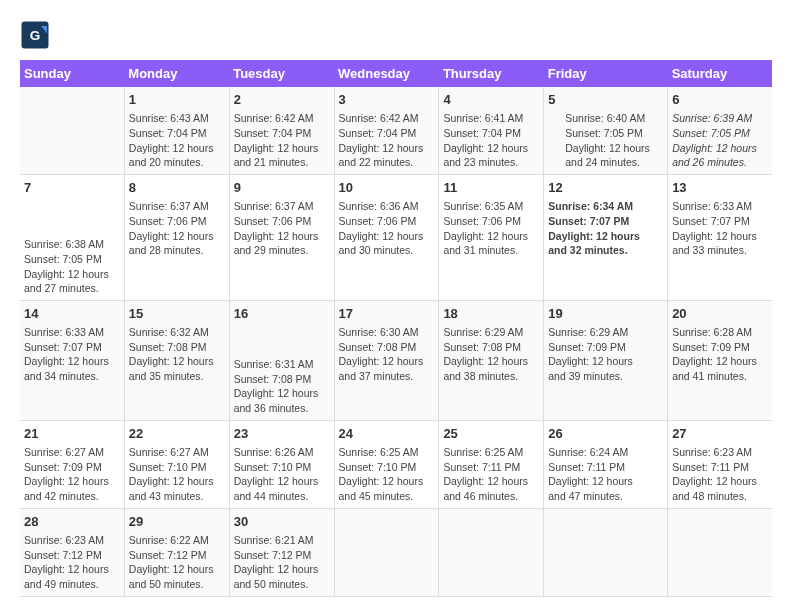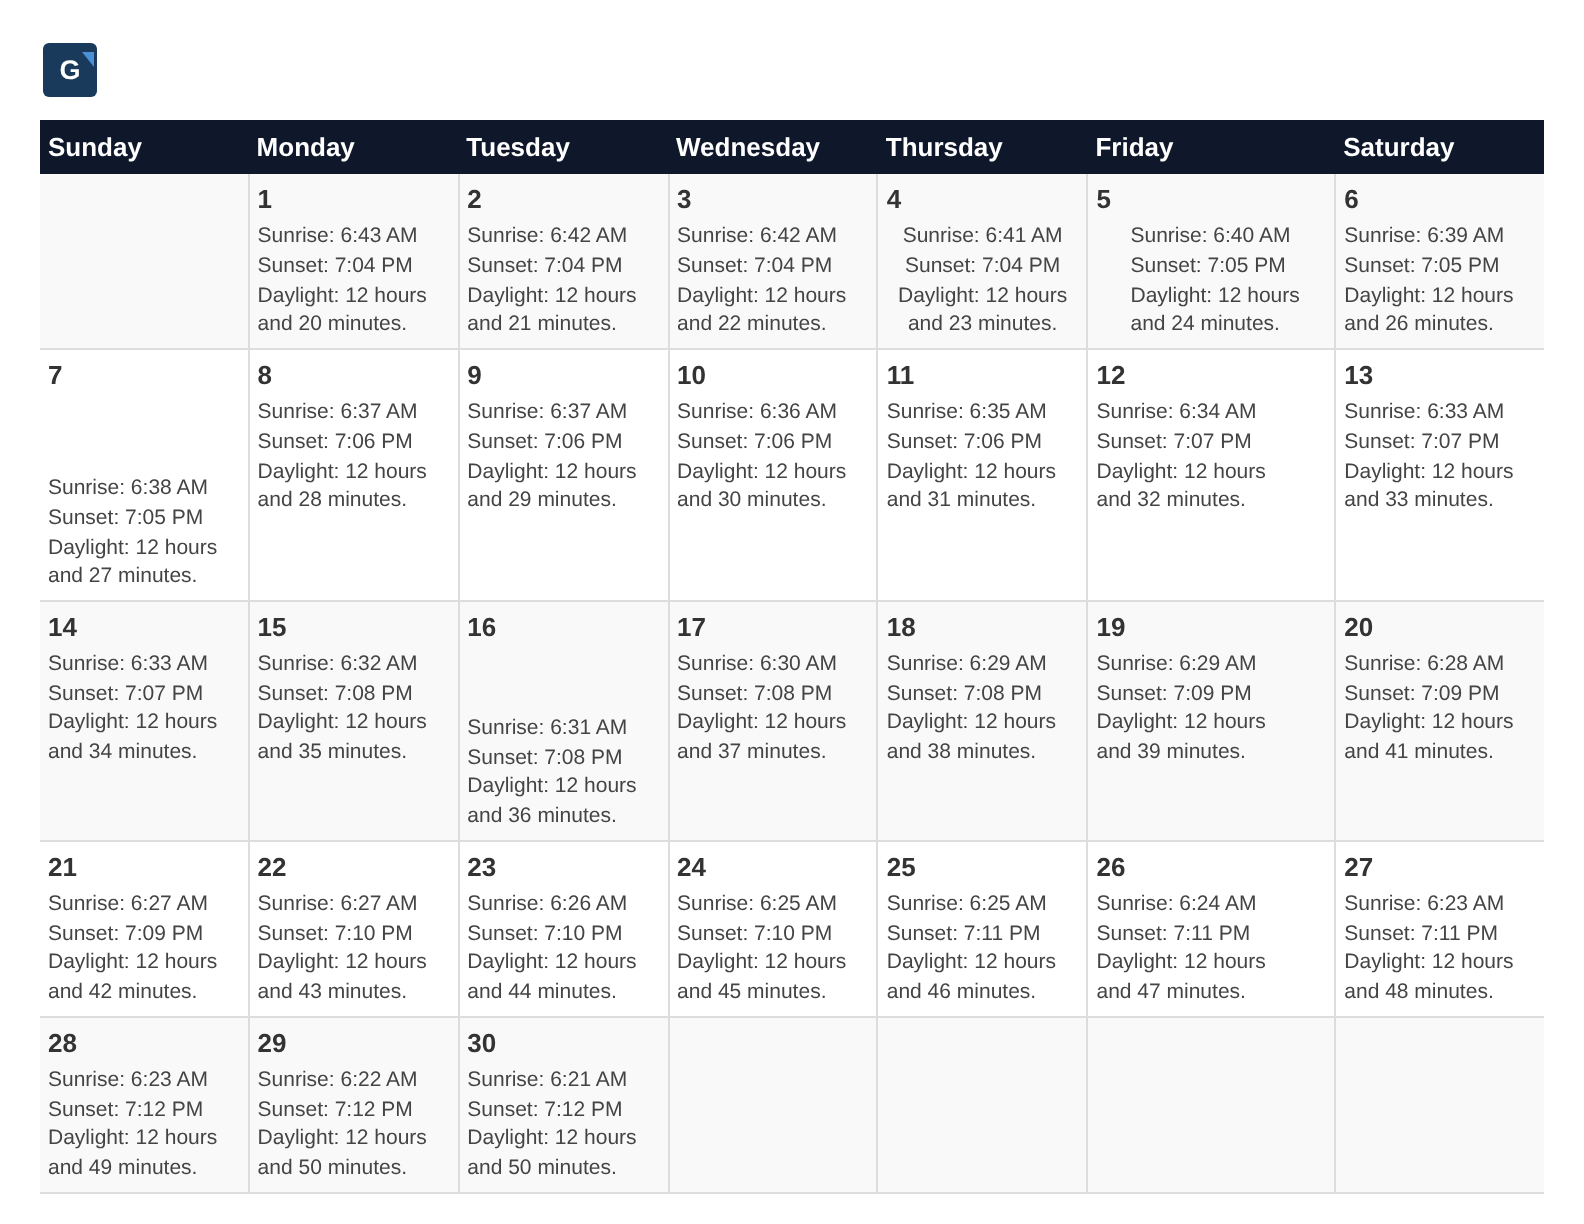--- a/index.html
+++ b/index.html
@@ -42,21 +42,21 @@
     .subtitle {
       font-size: 16px;
       color: #555;
     }
     table {
       width: 100%;
       border-collapse: collapse;
       font-size: 11px;
     }
     thead th {
-      background-color: #0f172a;
+      background-color: #8b5cf6;
       color: #fff;
       padding: 6px 4px;
       text-align: left;
       font-size: 13px;
       font-weight: bold;
     }
     tbody tr {
       border-bottom: 1px solid #ddd;
     }
     tbody td {
@@ -138,35 +138,35 @@
         </td>
         <td>
           <span class="day-num">3</span>
           <div class="cell-info" style="white-space: pre-line;">Sunrise: 6:42 AM
 Sunset: 7:04 PM
 Daylight: 12 hours
 and 22 minutes.</div>
         </td>
         <td>
           <span class="day-num">4</span>
-          <div class="cell-info" style="white-space: pre-line; text-align: center;">Sunrise: 6:41 AM
+          <div class="cell-info" style="white-space: pre-line;">Sunrise: 6:41 AM
 Sunset: 7:04 PM
 Daylight: 12 hours
 and 23 minutes.</div>
         </td>
         <td>
           <span class="day-num">5</span>
           <div class="cell-info" style="white-space: pre-line; margin-left: 17px;">Sunrise: 6:40 AM
 Sunset: 7:05 PM
 Daylight: 12 hours
 and 24 minutes.</div>
         </td>
         <td>
           <span class="day-num">6</span>
-          <div class="cell-info" style="white-space: pre-line;">Sunrise: 6:39 AM
+          <div class="cell-info" style="white-space: pre-line; font-style: italic;">Sunrise: 6:39 AM
 Sunset: 7:05 PM
 Daylight: 12 hours
 and 26 minutes.</div>
         </td>
       </tr>
       <tr>
         <td>
           <span class="day-num">7</span>
           <div class="cell-info" style="white-space: pre-line; margin-top: 40px;">Sunrise: 6:38 AM
 Sunset: 7:05 PM
@@ -196,21 +196,21 @@
         </td>
         <td>
           <span class="day-num">11</span>
           <div class="cell-info" style="white-space: pre-line;">Sunrise: 6:35 AM
 Sunset: 7:06 PM
 Daylight: 12 hours
 and 31 minutes.</div>
         </td>
         <td>
           <span class="day-num">12</span>
-          <div class="cell-info" style="white-space: pre-line;">Sunrise: 6:34 AM
+          <div class="cell-info" style="white-space: pre-line; font-weight: bold;">Sunrise: 6:34 AM
 Sunset: 7:07 PM
 Daylight: 12 hours
 and 32 minutes.</div>
         </td>
         <td>
           <span class="day-num">13</span>
           <div class="cell-info" style="white-space: pre-line;">Sunrise: 6:33 AM
 Sunset: 7:07 PM
 Daylight: 12 hours
 and 33 minutes.</div>

